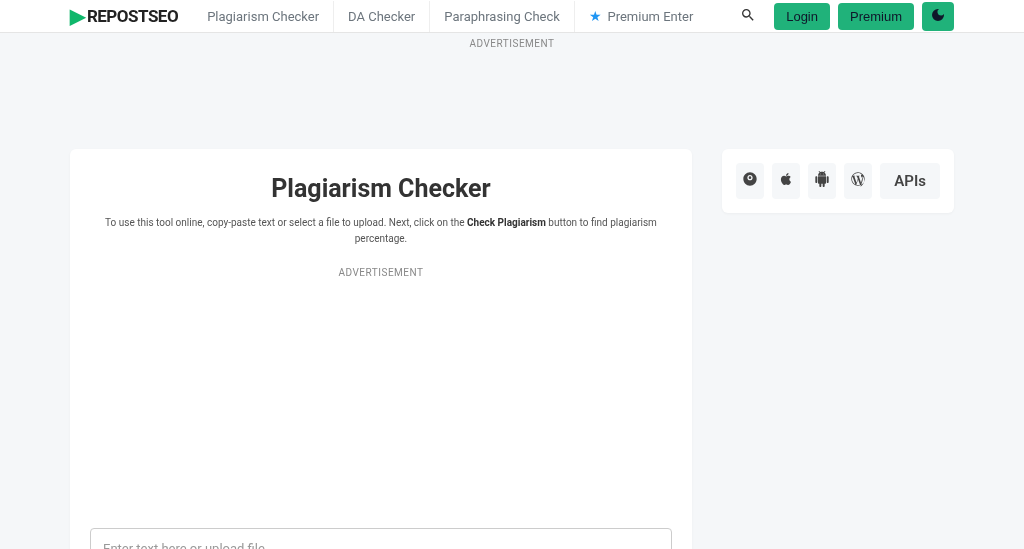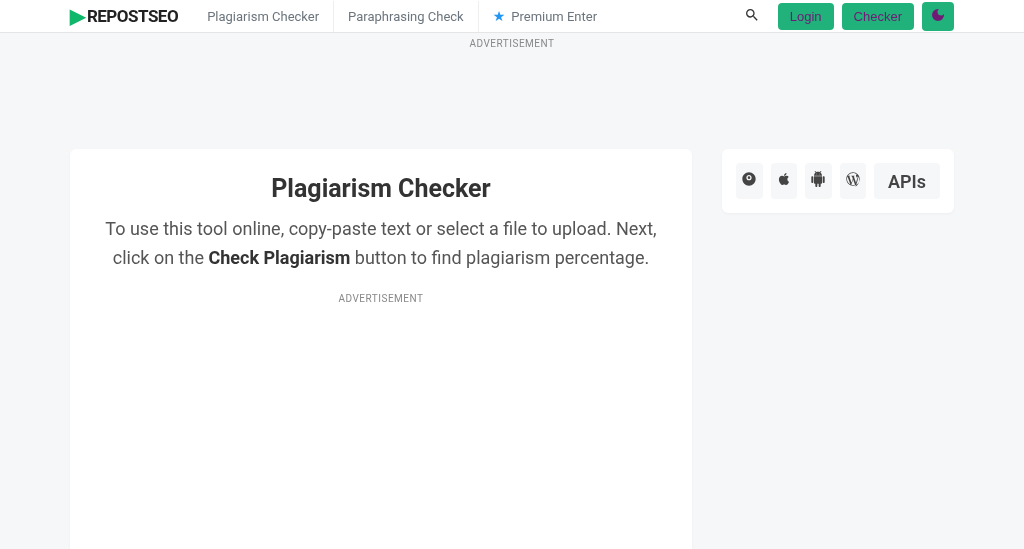--- a/index.html
+++ b/index.html
@@ -68,21 +68,21 @@
       cursor: pointer;
       margin-right: 10px;
       color: #333;
     }
     .btn {
       padding: 6px 12px;
       border-radius: 4px;
       font-size: 13px;
       border: none;
       cursor: pointer;
-      color: #701a75;
+      color: #0f172a;
       background: #20b27a;
     }
     .btn-icon {
       width: 32px;
       height: 29px;
       display: flex;
       align-items: center;
       justify-content: center;
     }
     .ad-label {
@@ -109,21 +109,21 @@
     }
     .page-title {
       text-align: center;
       font-size: 25px;
       font-weight: 700;
       color: #333;
       margin-bottom: 12px;
     }
     .page-desc {
       text-align: center;
-      font-size: 18px;
+      font-size: 10px;
       color: #555;
       line-height: 1.6;
       margin-bottom: 20px;
       padding: 0 10px;
     }
     .page-desc strong {
       color: #333;
     }
     .ad-label-2 {
       text-align: center;
@@ -163,53 +163,54 @@
       border-radius: 4px;
       display: flex;
       align-items: center;
       justify-content: center;
       cursor: pointer;
       color: #444;
     }
     .ext-btn.apis {
       width: auto;
       padding: 0 14px;
-      font-size: 18px;
+      font-size: 15px;
       font-weight: 600;
     }
     svg {
       width: 16px;
       height: 16px;
       fill: currentColor;
     }
   </style>
 </head>
 <body>
 
 <div class="header">
   <div class="logo">
     <span class="logo-icon">▶</span>
     <span>REPOSTSEO</span>
   </div>
   <div class="nav">
     <div class="nav-item">Plagiarism Checker</div>
+    <div class="nav-item">DA Checker</div>
     <div class="nav-item">Paraphrasing Check</div>
     <div class="nav-item premium">
       <span class="star-icon">★</span>
       <span>Premium Enter</span>
     </div>
   </div>
   <div class="header-right">
     <span class="search-icon">
       <svg viewBox="0 0 24 24" width="20" height="20">
           <path d="M15.5 14h-.79l-.28-.27A6.471 6.471 0 0016 9.5 6.5 6.5 0 109.5 16c1.61 0 3.09-.59 4.23-1.57l.27.28v.79l5 4.99L20.49 19l-4.99-5zm-6 0C7.01 14 5 11.99 5 9.5S7.01 5 9.5 5 14 7.01 14 9.5 11.99 14 9.5 14z"></path>
         </svg>
     </span>
     <button class="btn">Login</button>
-    <button class="btn">Checker</button>
+    <button class="btn">Premium</button>
     <button class="btn btn-icon">
       <span>
         <svg viewBox="0 0 24 24" width="14" height="14" fill="#fff">
             <path d="M12 3a9 9 0 109 9c0-.46-.04-.92-.1-1.36a5.389 5.389 0 01-4.4 2.26 5.403 5.403 0 01-3.14-9.8c-.44-.06-.9-.1-1.36-.1z"></path>
           </svg>
       </span>
     </button>
   </div>
 </div>
 

